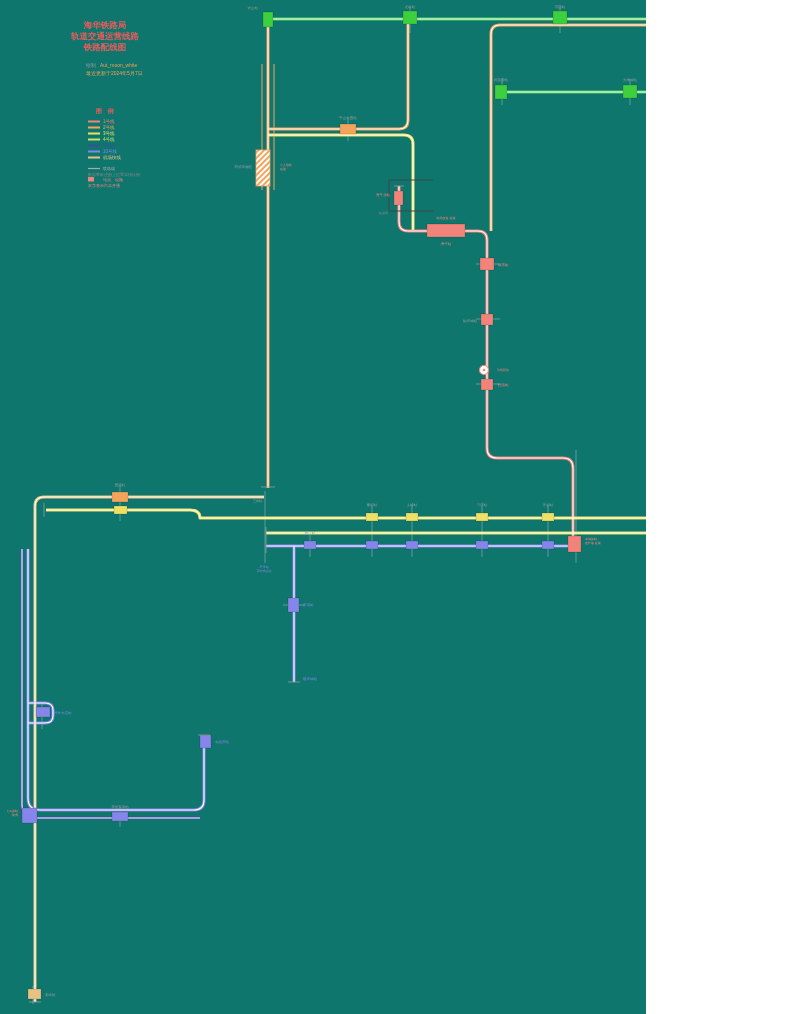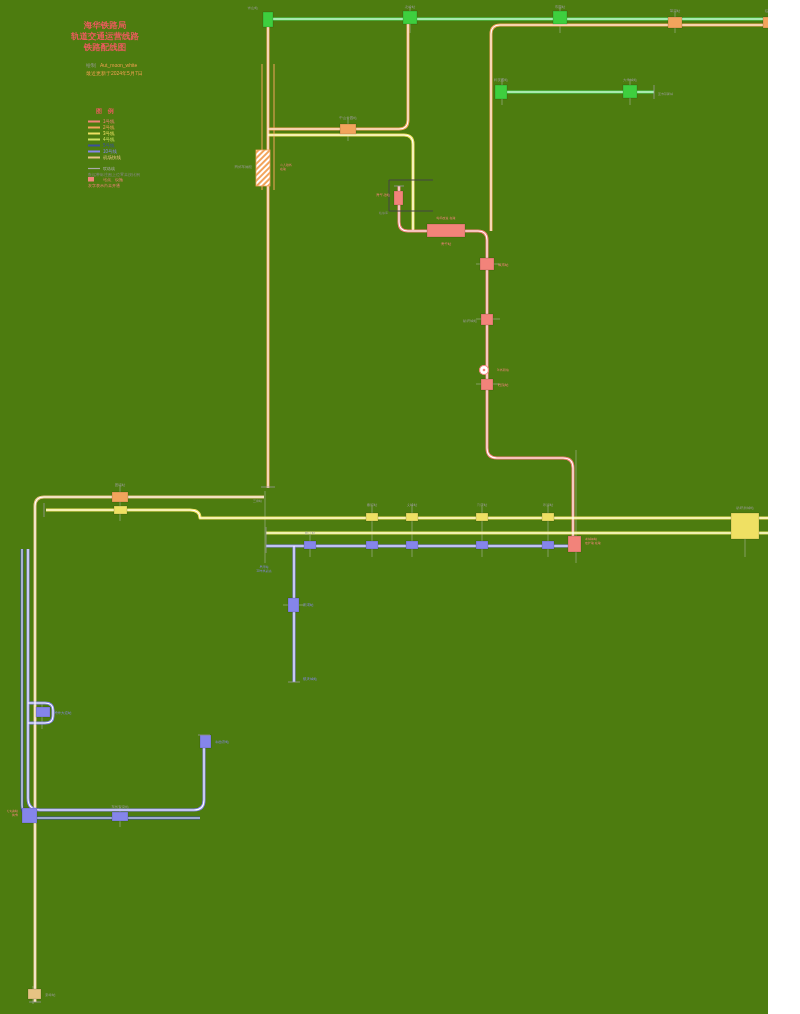--- a/index.html
+++ b/index.html
@@ -1,16 +1,16 @@
 <!DOCTYPE html>
 <html><head>
 <meta charset="utf-8">
 <style>
   html,body{margin:0;padding:0;background:#fff;}
-  .canvas{position:relative;width:768px;height:1014px;background:#4d7c0f;overflow:hidden;
+  .canvas{position:relative;width:646px;height:1014px;background:#0f766e;overflow:hidden;
           font-family:"Liberation Sans",sans-serif;}
   svg{display:block;}
   svg text{font-family:"Liberation Sans",sans-serif;}
   path{fill:none;}
   .track{stroke-width:3;stroke-linecap:butt;stroke-linejoin:round;}
   .thin{stroke-width:1;}
   .guides{stroke:#c9c9c9;stroke-width:.45;}
   .ticks{stroke:#9a9a9a;stroke-width:.8;}
   .title-text{font-size:8.5px;font-weight:bold;fill:#e85c5c;text-anchor:middle;}
   .credit-label{font-size:5px;fill:#9a9a9a;}

